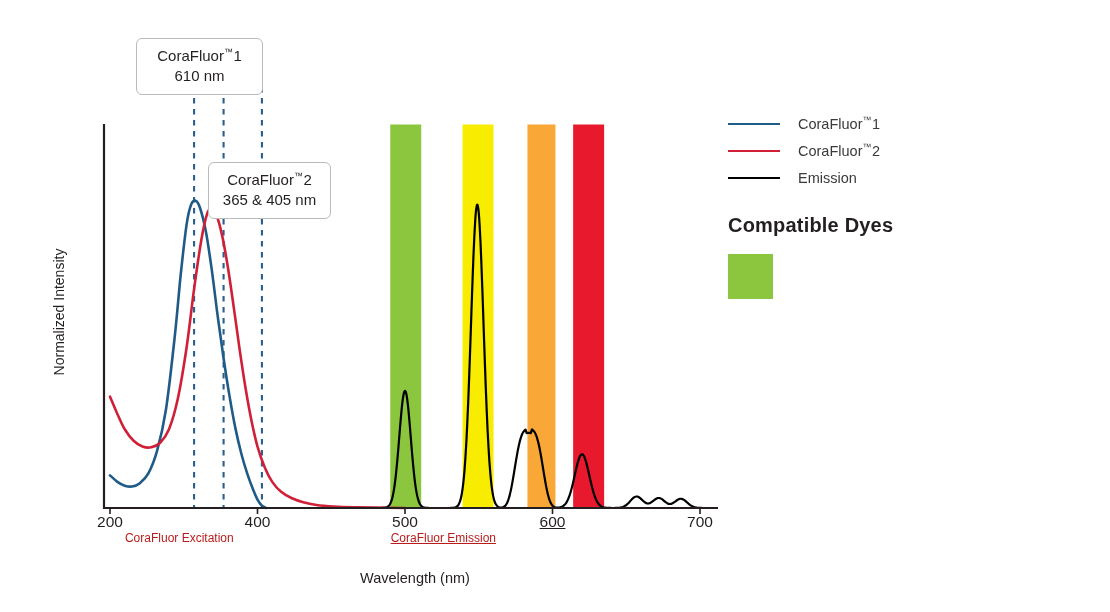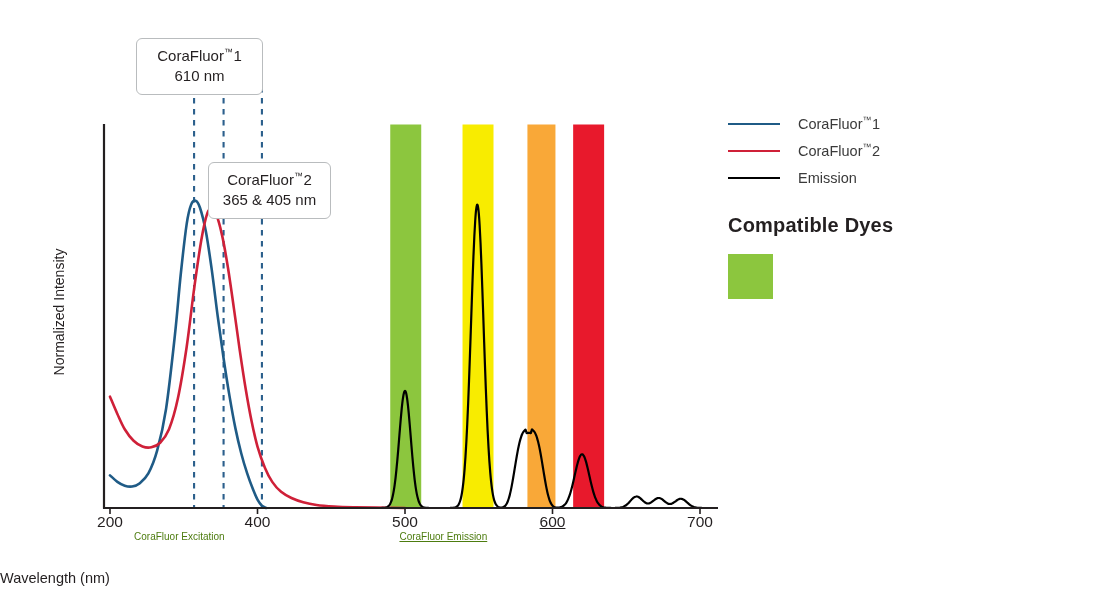--- a/index.html
+++ b/index.html
@@ -22,22 +22,22 @@
     padding:7px 12px 8px 12px;
     box-sizing:border-box;
   }
   .callout .ln{display:block;white-space:nowrap;}
   #callout-1{left:136px;top:34px;width:127px;}
   #callout-2{left:208px;top:158px;width:123px;}
   sup.tm{font-size:9px;vertical-align:super;letter-spacing:0.5px;}
 
   
   .tick-label{position:absolute;font-size:15.5px;color:#231f20;text-align:center;width:60px;}
-  .sub-axis-label{position:absolute;font-size:10px;color:#4d7c0f;text-align:right;white-space:nowrap;}
-  #x-axis-title{position:absolute;left:0;top:566px;width:830px;text-align:left;font-size:14.5px;}
+  .sub-axis-label{position:absolute;font-size:12px;color:#b91c1c;text-align:right;white-space:nowrap;}
+  #x-axis-title{position:absolute;left:0;top:566px;width:830px;text-align:center;font-size:14.5px;}
   #y-axis-title{
     position:absolute;left:-21px;top:300px;width:160px;text-align:center;
     font-size:14px;transform:rotate(-90deg);transform-origin:center center;white-space:nowrap;
   }
 
   
   #legend-panel{position:absolute;left:728px;top:106px;width:372px;}
   .legend-row{display:flex;align-items:center;height:27px;}
   .legend-swatch-line{width:52px;height:0;border-top-width:2.4px;border-top-style:solid;margin-right:18px;flex:0 0 52px;}
   .legend-text{font-size:14.5px;color:#3a3a3a;white-space:nowrap;}

